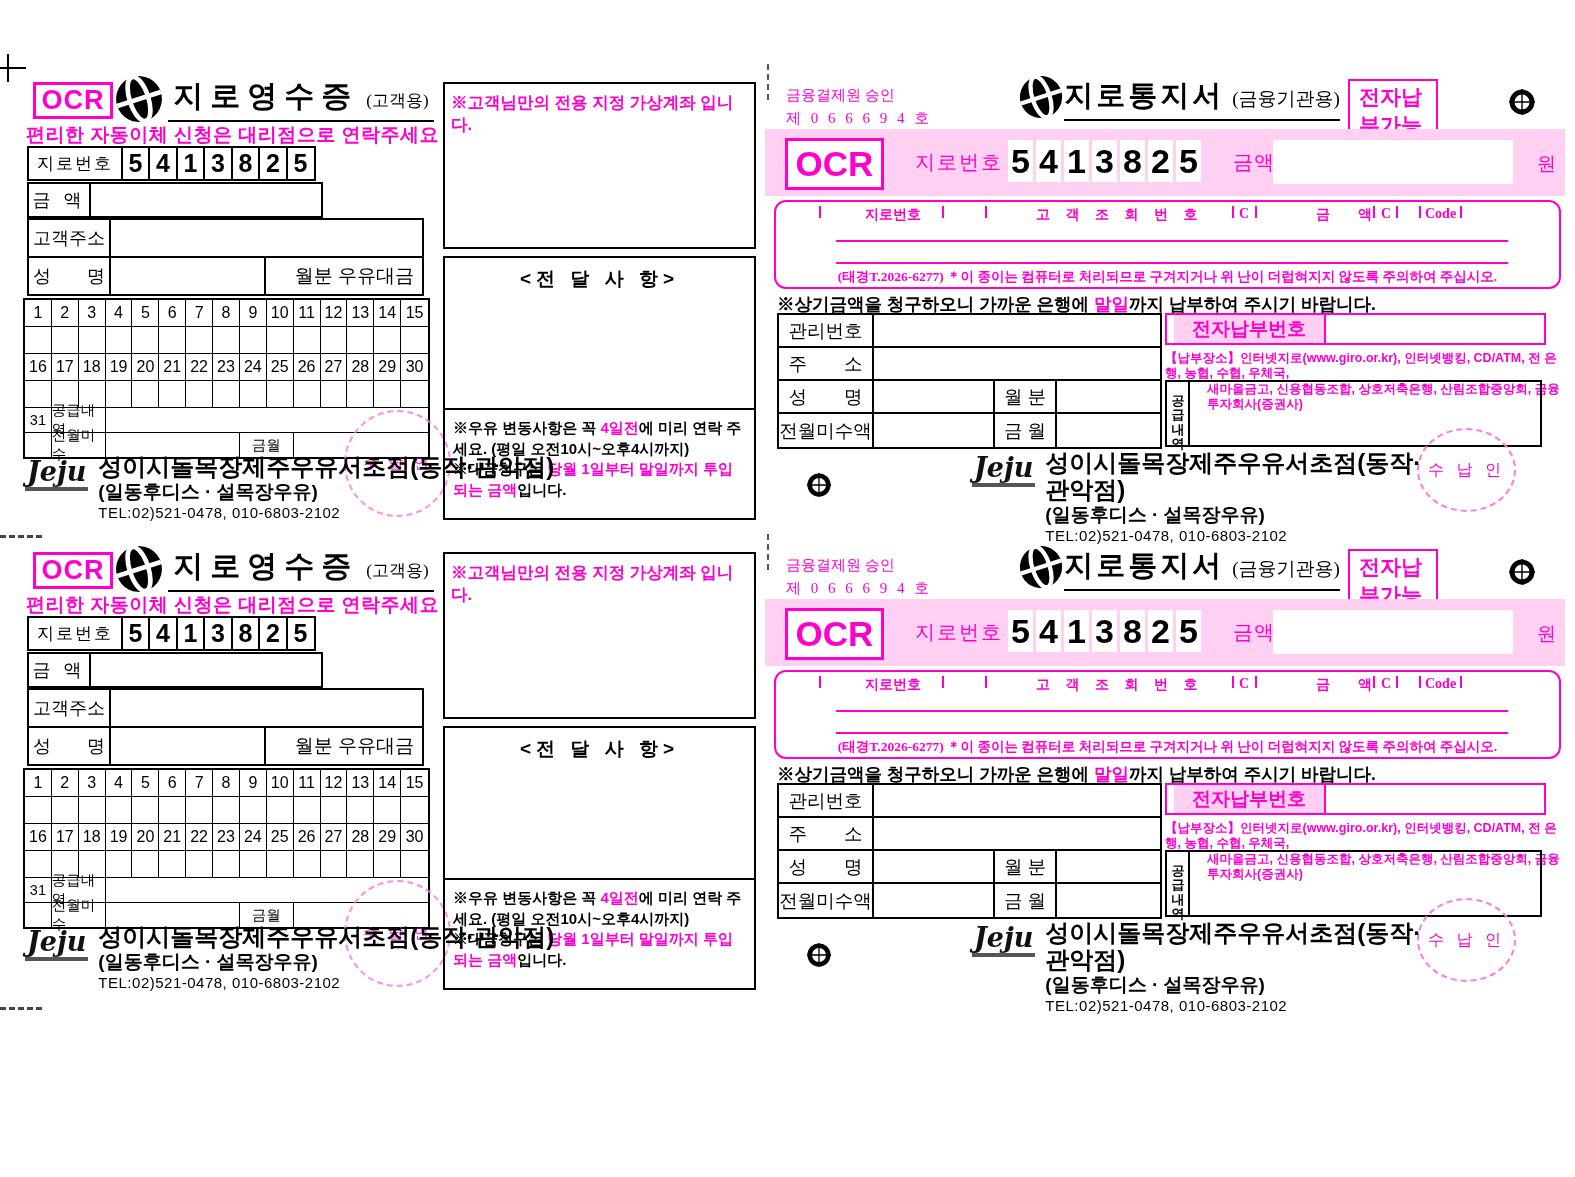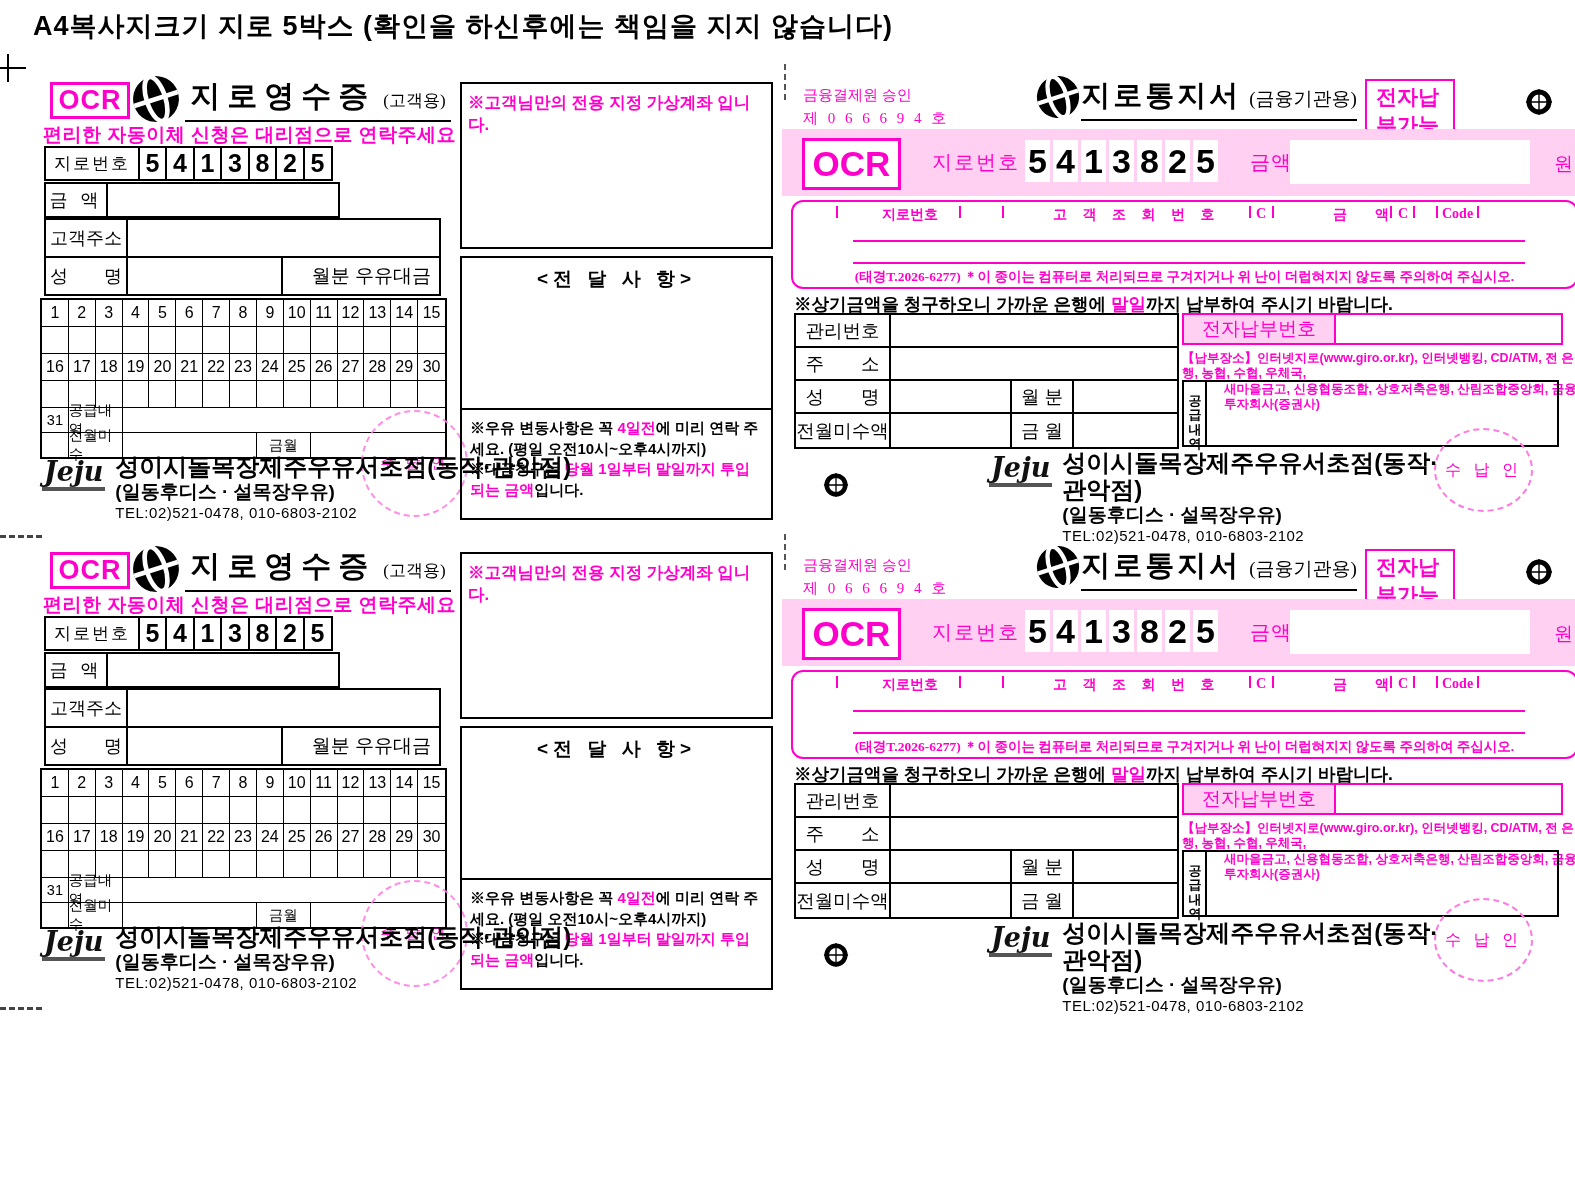--- a/index.html
+++ b/index.html
@@ -2,21 +2,21 @@
 <html><head>
 <meta charset="utf-8">
 <style>
   :root{ --ac:#ff00cc; --band:#ffd0f1; --ink:#000; }
   html,body{margin:0;padding:0;background:#fff;}
   body{font-family:"Liberation Sans",sans-serif;color:#000;}
   .sheet{position:relative;width:1575px;height:1177px;background:#fff;overflow:hidden;}
   .abs{position:absolute;}
   .ctr{display:flex;align-items:center;justify-content:center;}
   .ac{color:var(--ac);}
-  .row{position:absolute;left:17px;width:1438px;height:470px;}
+  .row{position:absolute;left:0;width:1438px;height:470px;}
 
   .page-title{left:33px;top:8px;font-size:27px;font-weight:bold;letter-spacing:1px;}
 
   
   .cropmark-h{left:0;top:67px;width:26px;border-top:2px solid #000;}
   .cropmark-v{left:7px;top:54px;height:28px;border-left:2px solid #000;}
   .cutdash{left:0;width:42px;border-top:3px dashed #444;}
 
   
   .r-ocr{left:33px;top:12px;width:74px;height:31px;border:3px solid var(--ac);color:var(--ac);font-size:27px;font-weight:bold;letter-spacing:1px;}
@@ -87,33 +87,32 @@
   .sline{position:absolute;left:60px;width:672px;border-top:2px solid var(--ac);}
   .strip-note{position:absolute;top:66px;left:0;right:0;text-align:center;color:var(--ac);font-family:"Liberation Serif",serif;font-size:13.5px;font-weight:bold;}
   .req{left:777px;top:222px;font-size:17.5px;font-weight:bold;}
   .itbl{left:777px;top:243px;width:385px;border:2.5px solid #000;display:grid;grid-template-columns:95px 121px 62px 1fr;box-sizing:border-box;}
   .ic{height:33px;border-right:2px solid #000;border-bottom:2px solid #000;display:flex;align-items:center;font-size:18.5px;padding-left:6px;box-sizing:border-box;}
   .ic.hd{justify-content:center;padding-left:0;}
   .ic.sp3{grid-column:span 3;}
   .ic.le{border-right:none;}
   .ic.bot{border-bottom:none;}
   .epaybox{left:1165px;top:243px;width:381px;height:32px;border:2.5px solid var(--ac);display:flex;box-sizing:border-box;}
-  .epaylab{width:150px;background:var(--band);border-right:2.5px solid var(--ac);color:var(--ac);font-size:19px;font-weight:normal;display:flex;align-items:center;justify-content:center;}
+  .epaylab{width:150px;background:var(--band);border-right:2.5px solid var(--ac);color:var(--ac);font-size:19px;font-weight:bold;display:flex;align-items:center;justify-content:center;margin-left:7px;}
   .places{left:1165px;top:281px;width:402px;color:var(--ac);font-size:12.5px;font-weight:600;line-height:1.22;}
   .places .ind{padding-left:42px;}
   .supply{left:1165px;top:310px;width:377px;height:67px;border:2.5px solid #000;display:flex;box-sizing:border-box;}
   .supply-lab{width:21px;border-right:2px solid #000;display:flex;align-items:center;justify-content:center;font-size:13px;writing-mode:vertical-rl;text-orientation:upright;letter-spacing:1px;font-weight:bold;}
   .stamp-right{left:1417px;top:358px;width:95px;height:80px;font-size:16px;letter-spacing:4px;display:flex;align-items:center;justify-content:center;}
   .seller-right{left:972px;top:380px;}
 </style>
 </head>
 <body>
 
 <div class="sheet">
-  <div class="abs page-title">A4복사지크기 지로 5박스 (확인을 하신후에는 책임을 지지 않습니다)</div>
   <div class="abs cropmark-h"></div>
   <div class="abs cropmark-v"></div>
 
   <div class="row" style="top:70px;">
 
   <div class="abs r-ocr ctr">OCR</div>
   <div class="abs r-logo">
     <svg class="logo" viewBox="0 0 48 48">
           <g transform="rotate(-18 24 24)">
             <circle cx="24" cy="24" r="22" fill="#000"></circle>

